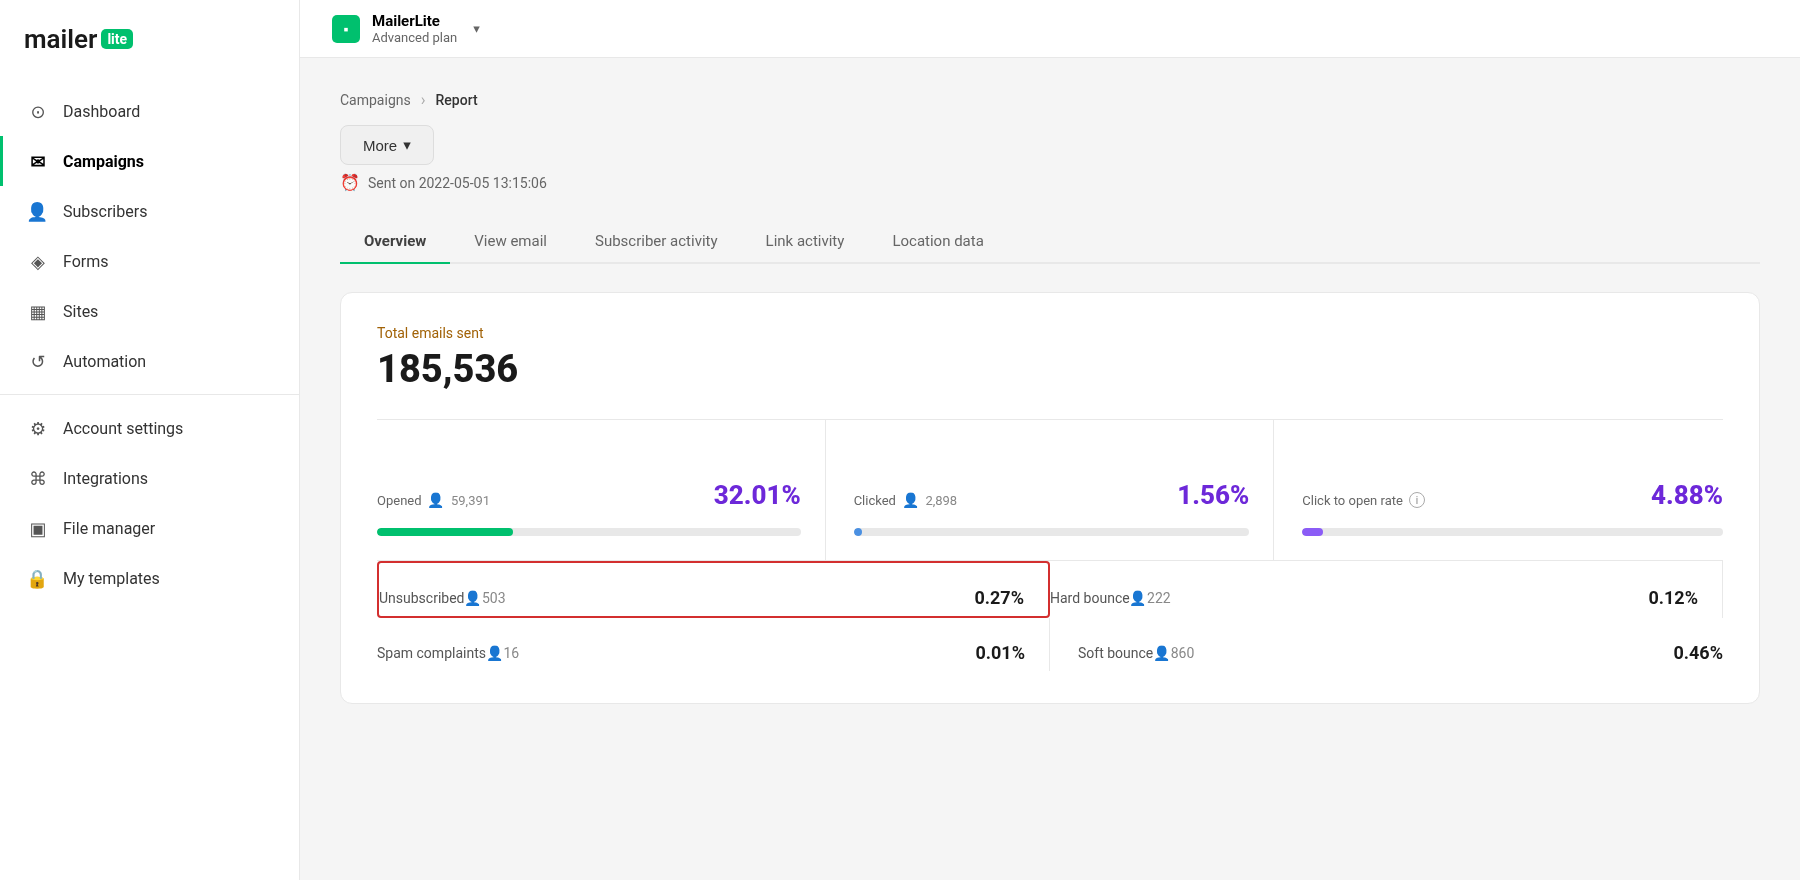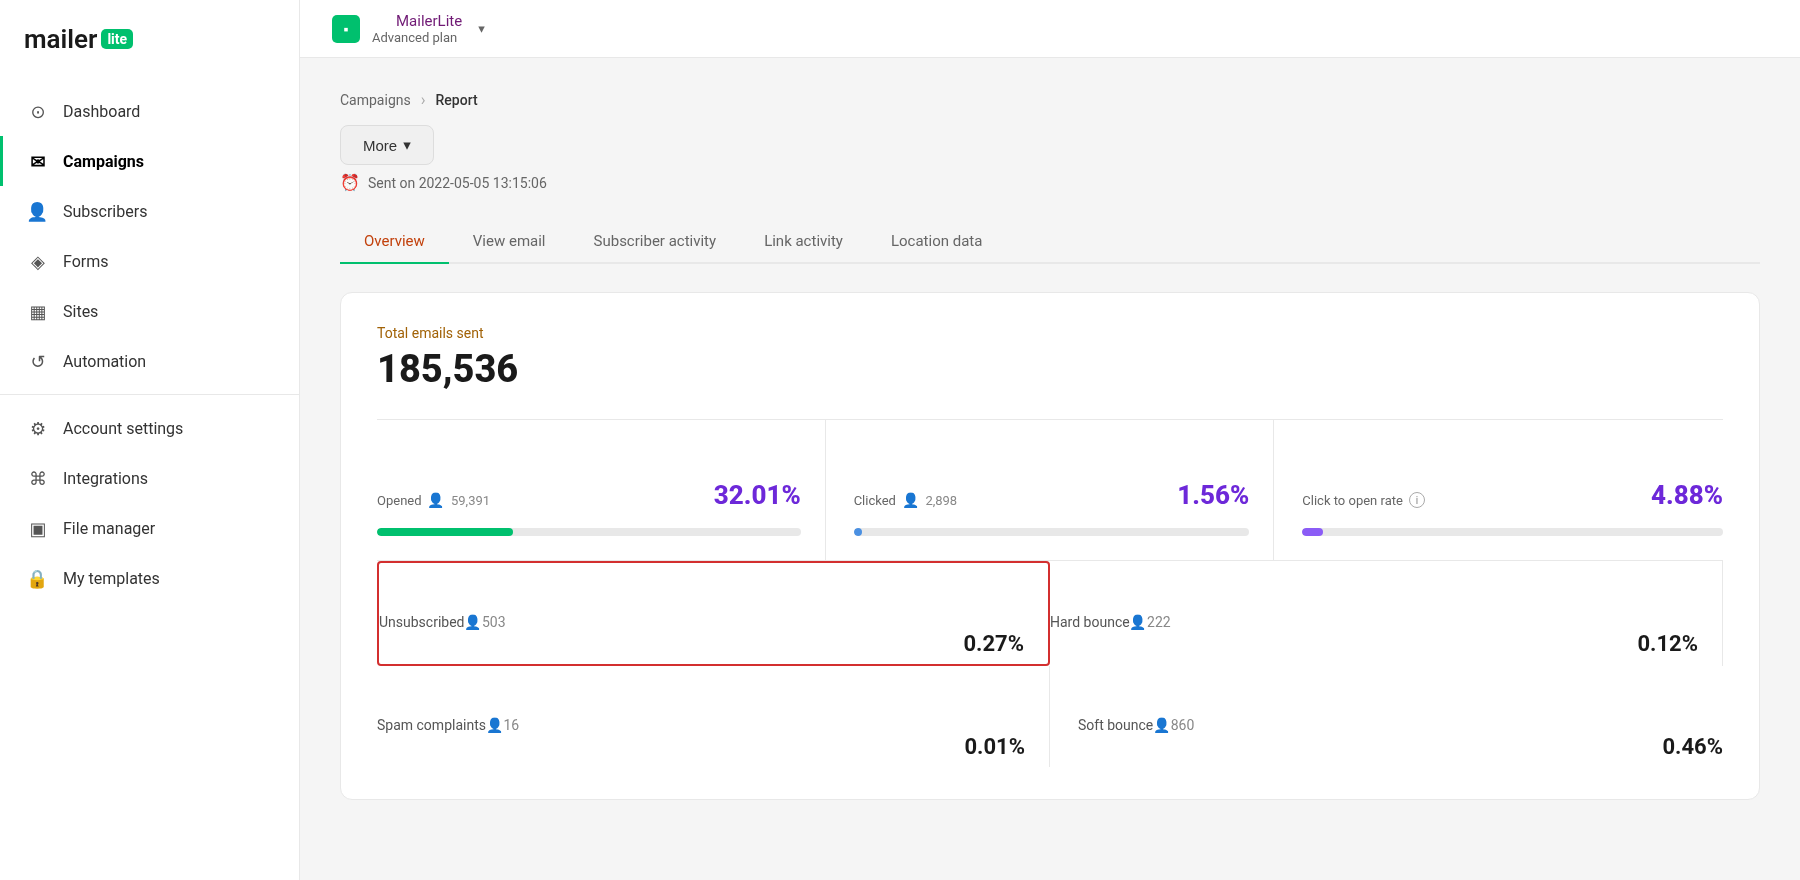--- a/index.html
+++ b/index.html
@@ -97,23 +97,22 @@
       width: 28px;
       height: 28px;
       background: #00c06e;
       border-radius: 5px;
       display: flex;
       align-items: center;
       justify-content: center;
     }
     .workspace-name {
       font-size: 15px;
-      font-weight: 400;
-      color: #701a75;
-      margin-left: 24px;
+      font-weight: 700;
+      color: #000000;
     }
     .workspace-plan {
       font-size: 13px;
       color: #666;
     }
     .workspace-chevron {
       font-size: 13px;
       color: #666;
       margin-left: 4px;
     }
@@ -185,22 +184,22 @@
     }
     .tab {
       padding: 12px 24px;
       font-size: 15px;
       color: #666;
       cursor: pointer;
       border-bottom: 2px solid transparent;
       margin-bottom: -2px;
     }
     .tab.active {
-      color: #c2410c;
-      font-weight: 400;
+      color: #404040;
+      font-weight: 700;
       border-bottom: 2px solid #00c06e;
     }
 
     
     .stats-card {
       background: #fff;
       border-radius: 12px;
       padding: 32px 36px;
       border: 1px solid #e8e8e8;
     }
@@ -291,24 +290,23 @@
     .metric-cell-bottom:not(:first-child) { }
 
     .metric-label-bottom {
       font-size: 14px;
       color: #555;
       display: flex;
       align-items: center;
       gap: 0;
     }
     .metric-pct-bottom {
-      font-size: 22px;
+      font-size: 18px;
       font-weight: 700;
       color: #1a1a1a;
-      margin-top: 44px;
     }
 
     
     .highlighted-cell {
       border: 2px solid #d32f2f !important;
       border-radius: 4px;
     }
 
     .person-icon {
       display: inline-flex;

